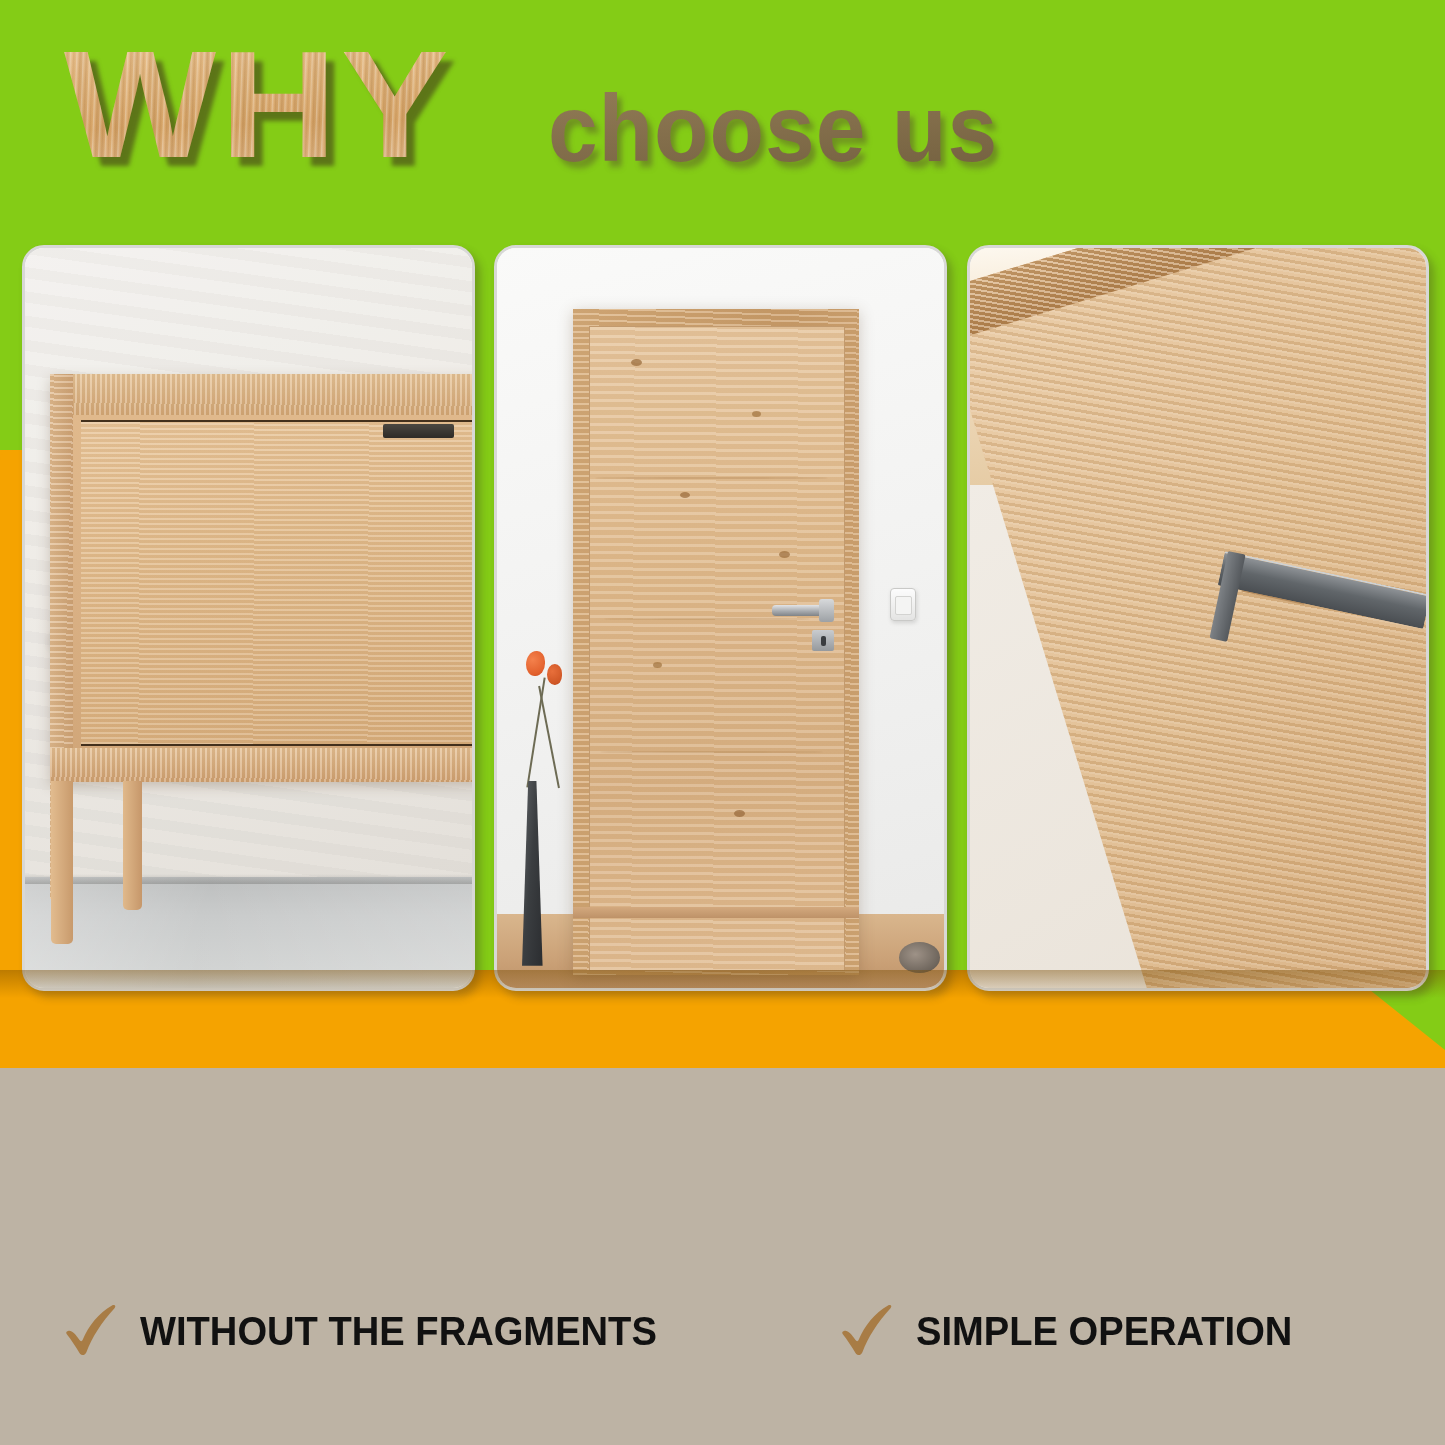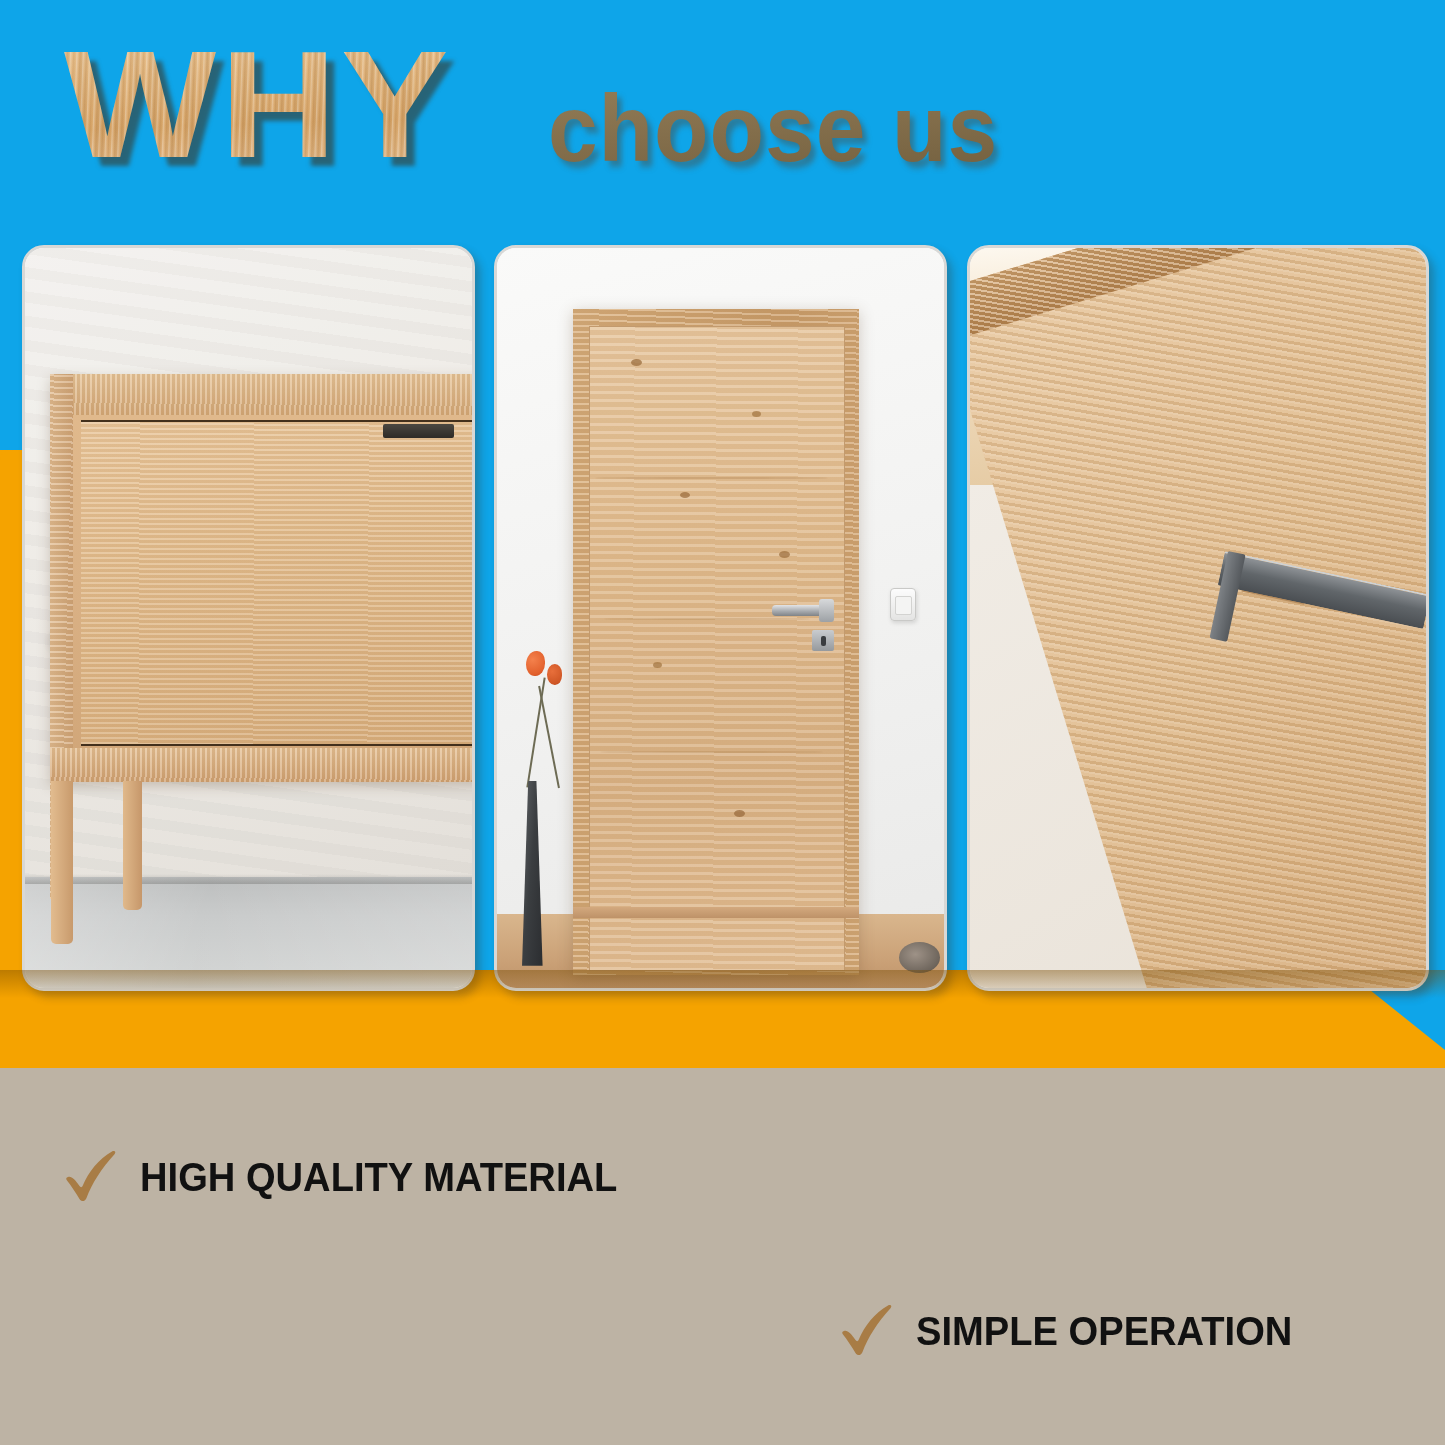--- a/index.html
+++ b/index.html
@@ -4,21 +4,21 @@
 <style>
   html, body {
     margin: 0;
     padding: 0;
     background: #ffffff;
   }
   #page {
     position: relative;
     width: 1445px;
     height: 1445px;
-    background: #0ea5e9;
+    background: #84cc16;
     overflow: hidden;
     font-family: "Liberation Sans", sans-serif;
   }
 
   
   .header {
     position: absolute;
     left: 0; top: 0;
     width: 1445px;
     height: 215px;
@@ -469,28 +469,28 @@
       <div class="ph p3-handle-bar"></div>
       <div class="ph p3-handle-leg"></div>
     </div>
 
   </div>
 
   <div class="orange-shade"></div>
 
   <div class="bottom-panel">
 
-    <div class="feature" id="feature-0">
+
+
+    <div class="feature" id="feature-2">
       <svg class="check-icon" viewBox="0 0 62 62">
         <path d="M6 31 C9 29.5 13 33 17.5 40 C18.5 41.6 20 41.6 20.8 39.6 C26 26.5 37 12.5 50 5.5 C52.5 4.2 54.5 6 52.5 8.2 C40 21.5 29.5 38 24.5 52 C23.2 55.6 19.5 56.2 17.5 53 C13.5 46.5 9 39.5 5 34.5 C3.6 32.8 4.2 31.6 6 31 Z" fill="#A87C45"></path>
       </svg>
-      <span class="feature-label">HIGH QUALITY MATERIAL</span>
+      <span class="feature-label">WITHOUT THE FRAGMENTS</span>
     </div>
-
-
 
     <div class="feature" id="feature-3">
       <svg class="check-icon" viewBox="0 0 62 62">
         <path d="M6 31 C9 29.5 13 33 17.5 40 C18.5 41.6 20 41.6 20.8 39.6 C26 26.5 37 12.5 50 5.5 C52.5 4.2 54.5 6 52.5 8.2 C40 21.5 29.5 38 24.5 52 C23.2 55.6 19.5 56.2 17.5 53 C13.5 46.5 9 39.5 5 34.5 C3.6 32.8 4.2 31.6 6 31 Z" fill="#A87C45"></path>
       </svg>
       <span class="feature-label">SIMPLE OPERATION</span>
     </div>
 
   </div>
 

